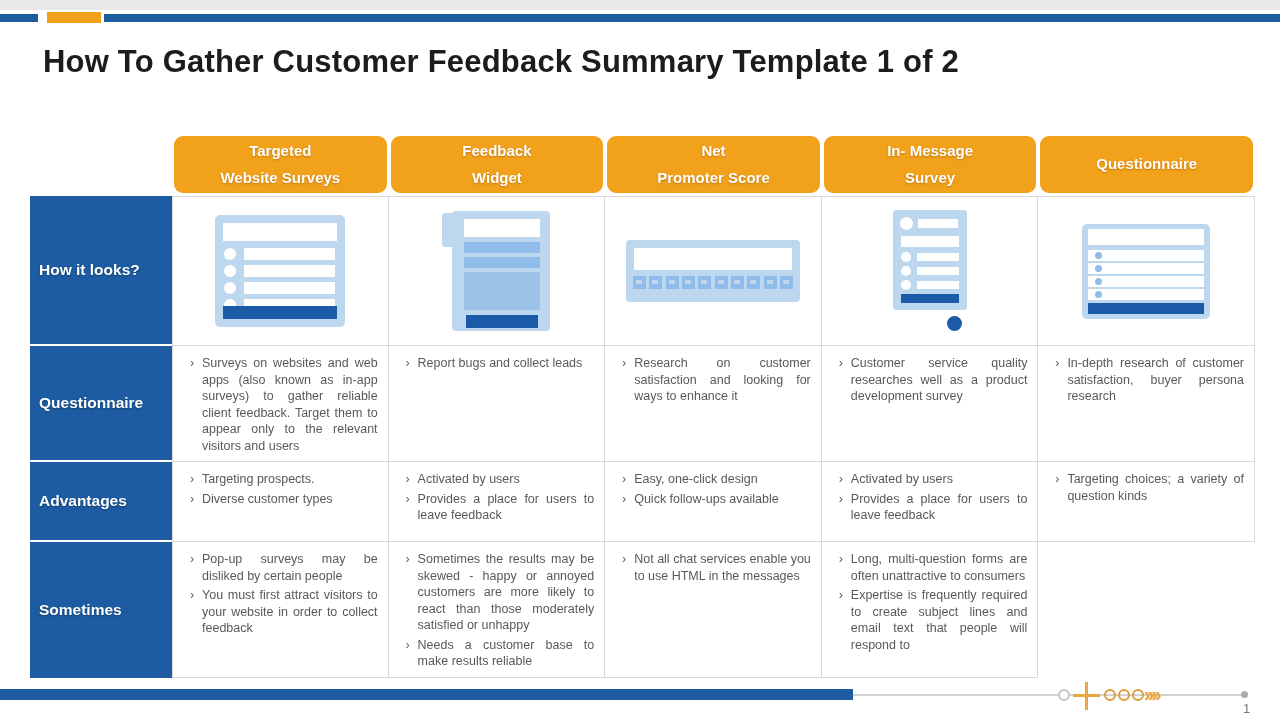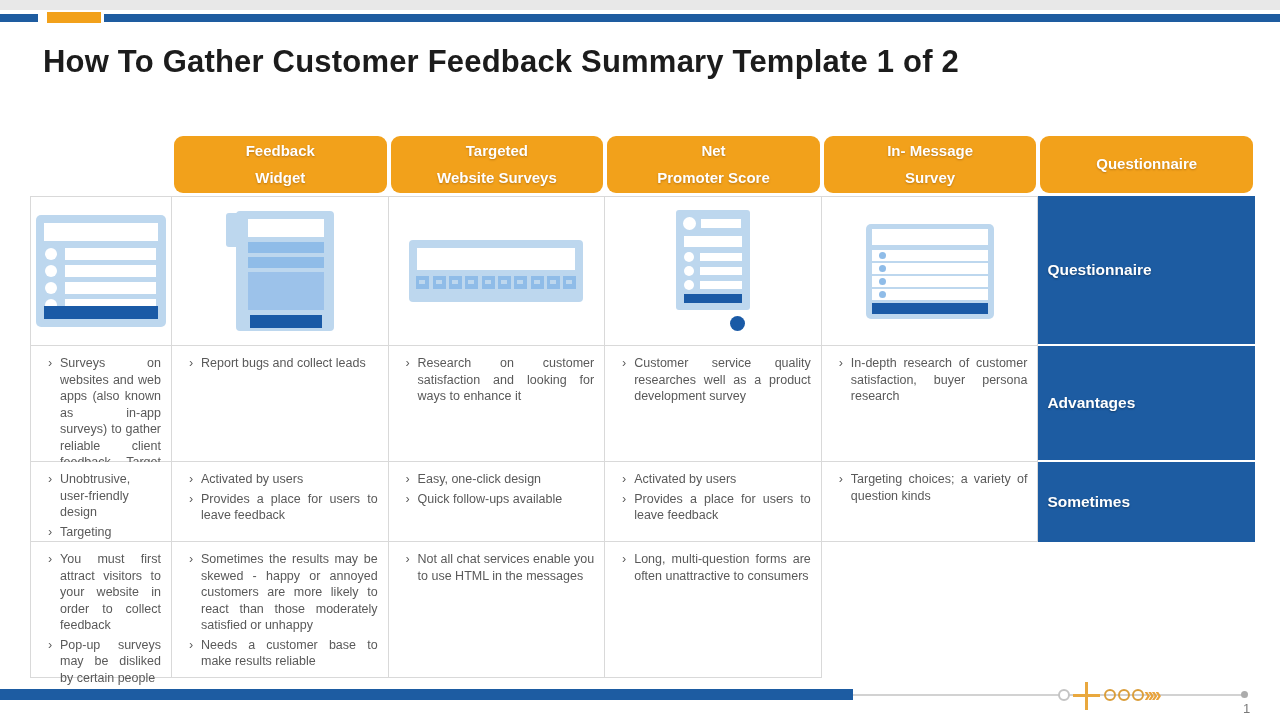--- a/index.html
+++ b/index.html
@@ -96,40 +96,41 @@
   <div class="topbar-seg seg-blue-left"></div>
   <div class="topbar-seg seg-orange"></div>
   <div class="topbar-seg seg-blue-right"></div>
 
   <div class="title">How To Gather Customer Feedback Summary Template 1 of 2</div>
 
   <div class="tbl">
 
     <div></div>
     <div class="colheader">
+      <span>Targeted</span>
+      <span>Website Surveys</span>
+    </div>
+    <div class="colheader">
       <span>Feedback</span>
       <span>Widget</span>
     </div>
     <div class="colheader">
-      <span>Targeted</span>
-      <span>Website Surveys</span>
-    </div>
-    <div class="colheader">
       <span>Net</span>
       <span>Promoter Score</span>
     </div>
     <div class="colheader">
       <span>In- Message</span>
       <span>Survey</span>
     </div>
     <div class="colheader">
       <span>Questionnaire</span>
 
     </div>
 
+    <div class="rowlabel">How it looks?</div>
     <div class="cell cfirst rfirst iconcell">
       <div class="ic ic-survey lt">
         <div class="abs hd"></div>
         <div class="abs dot" style="top:33px"></div>
         <div class="abs ln" style="top:33px"></div>
         <div class="abs dot" style="top:50px"></div>
         <div class="abs ln" style="top:50px"></div>
         <div class="abs dot" style="top:67px"></div>
         <div class="abs ln" style="top:67px"></div>
         <div class="abs dot" style="top:84px"></div>
@@ -219,23 +220,20 @@
     </div>
     <div class="cell textcell">
       <div class="bullet">
           <span class="txt">In-depth research of customer satisfaction, buyer persona research</span>
         </div>
     </div>
 
     <div class="rowlabel">Advantages</div>
     <div class="cell cfirst textcell">
       <div class="bullet">
-          <span class="txt">Unobtrusive, user-friendly design</span>
-        </div>
-      <div class="bullet">
           <span class="txt">Targeting prospects.</span>
         </div>
       <div class="bullet">
           <span class="txt">Diverse customer types</span>
         </div>
     </div>
     <div class="cell textcell">
       <div class="bullet">
           <span class="txt">Activated by users</span>
         </div>
@@ -261,42 +259,45 @@
     </div>
     <div class="cell textcell">
       <div class="bullet">
           <span class="txt">Targeting choices; a variety of question kinds</span>
         </div>
     </div>
 
     <div class="rowlabel last">Sometimes</div>
     <div class="cell cfirst textcell">
       <div class="bullet">
+          <span class="txt">Pop-up surveys may be disliked by certain people</span>
+        </div>
+      <div class="bullet">
           <span class="txt">You must first attract visitors to your website in order to collect feedback</span>
         </div>
-      <div class="bullet">
-          <span class="txt">Pop-up surveys may be disliked by certain people</span>
-        </div>
     </div>
     <div class="cell textcell">
       <div class="bullet">
           <span class="txt">Sometimes the results may be skewed - happy or annoyed customers are more likely to react than those moderately satisfied or unhappy</span>
         </div>
       <div class="bullet">
           <span class="txt">Needs a customer base to make results reliable</span>
         </div>
     </div>
     <div class="cell textcell">
       <div class="bullet">
           <span class="txt">Not all chat services enable you to use HTML in the messages</span>
         </div>
     </div>
     <div class="cell textcell">
       <div class="bullet">
           <span class="txt">Long, multi-question forms are often unattractive to consumers</span>
+        </div>
+      <div class="bullet">
+          <span class="txt">Expertise is frequently required to create subject lines and email text that people will respond to</span>
         </div>
     </div>
   </div>
 
   <div class="progress"></div>
   <div class="footline"></div>
   <div class="ocircle"></div>
   <div class="plus-h"></div>
   <div class="plus-v"></div>
   <div class="ring ring1"></div>

